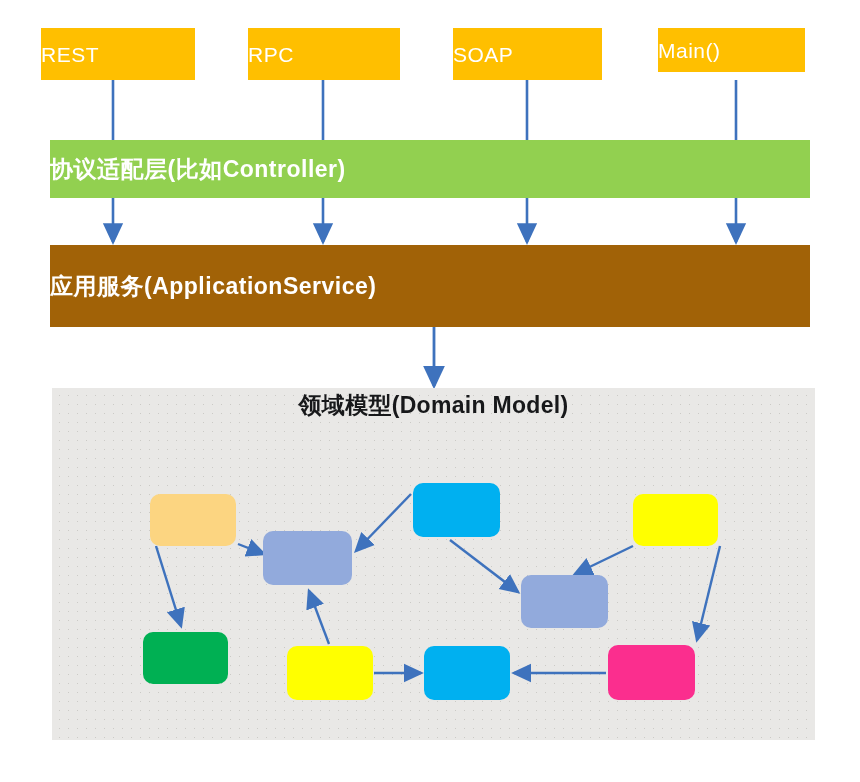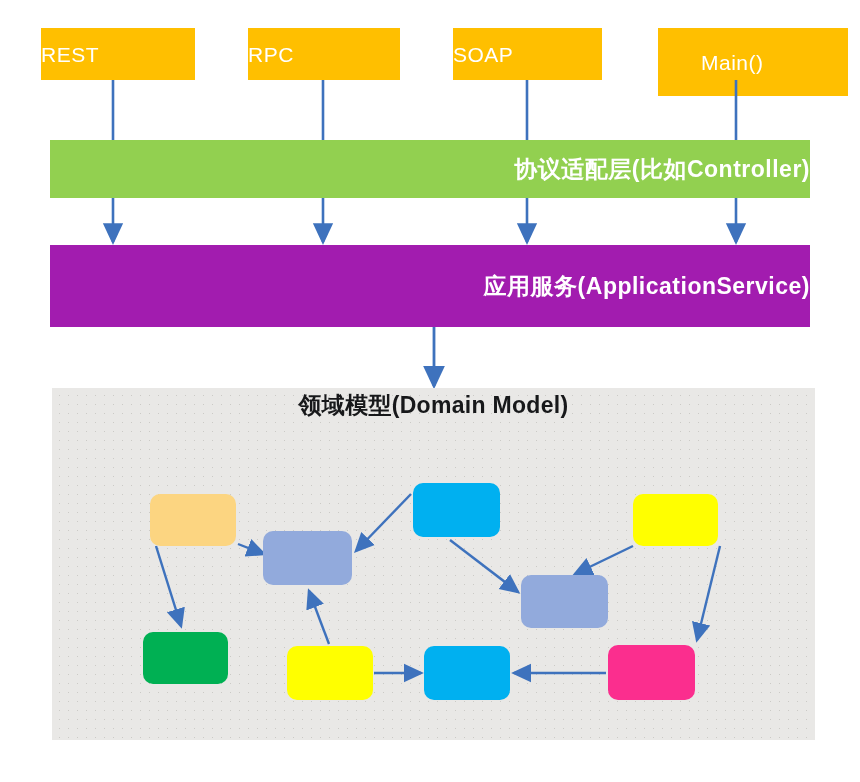--- a/index.html
+++ b/index.html
@@ -30,29 +30,29 @@
     font-weight: 400;
     letter-spacing: 0.5px;
     line-height: 1;
   }
 
   
   .layer-band {
     position: absolute;
     display: flex;
     align-items: center;
-    justify-content: flex-end;
+    justify-content: flex-start;
     color: #ffffff;
     font-size: 23px;
     font-weight: 700;
     letter-spacing: 0.5px;
     line-height: 1;
   }
   .layer-band.protocol { background: #92D050; }
-  .layer-band.appsvc   { background: #a21caf; }
+  .layer-band.appsvc   { background: #a16207; }
 
   
   #domain-container {
     position: absolute;
     background-color: #E9E8E6;
     background-image:
       radial-gradient(circle, rgba(180,178,172,0.55) 0.8px, transparent 0.9px);
     background-size: 9px 9px;
     background-position: 3px 3px;
     text-decoration: underline;
@@ -92,21 +92,21 @@
 
   <div class="entry-box" style="left:41px; top:28px; width:154px; height:52px;">
     <span>REST</span>
   </div>
   <div class="entry-box" style="left:453px; top:28px; width:149px; height:52px;">
     <span>SOAP</span>
   </div>
   <div class="entry-box" style="left:248px; top:28px; width:152px; height:52px;">
     <span>RPC</span>
   </div>
-  <div class="entry-box" style="left:658px; top:28px; width:147px; height:68px;padding-left:43px;">
+  <div class="entry-box" style="left:658px; top:28px; width:147px; height:44px;">
     <span>Main()</span>
   </div>
 
   <div class="layer-band protocol" style="left:50px; top:140px; width:760px; height:58px;">
     <span>协议适配层(比如Controller)</span>
   </div>
 
   <div class="layer-band appsvc" style="left:50px; top:245px; width:760px; height:82px;">
     <span>应用服务(ApplicationService)</span>
   </div>

